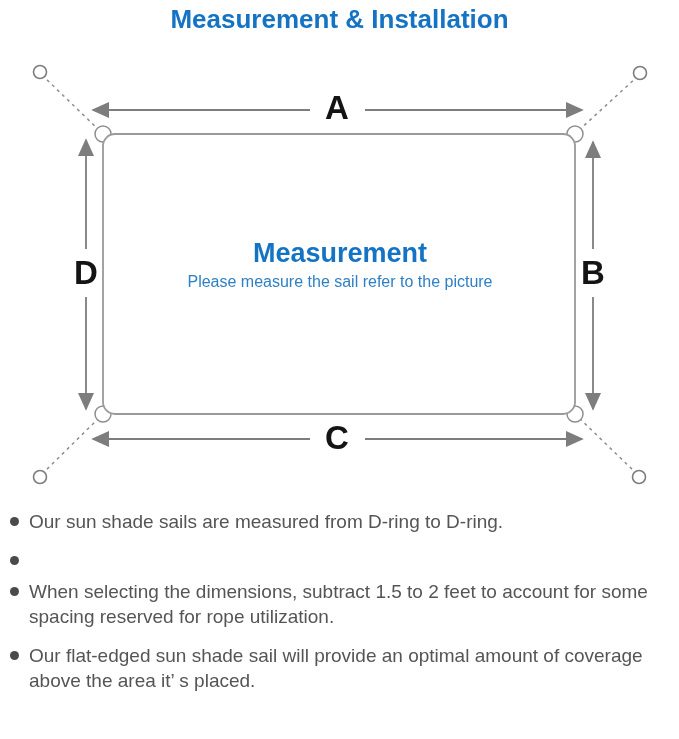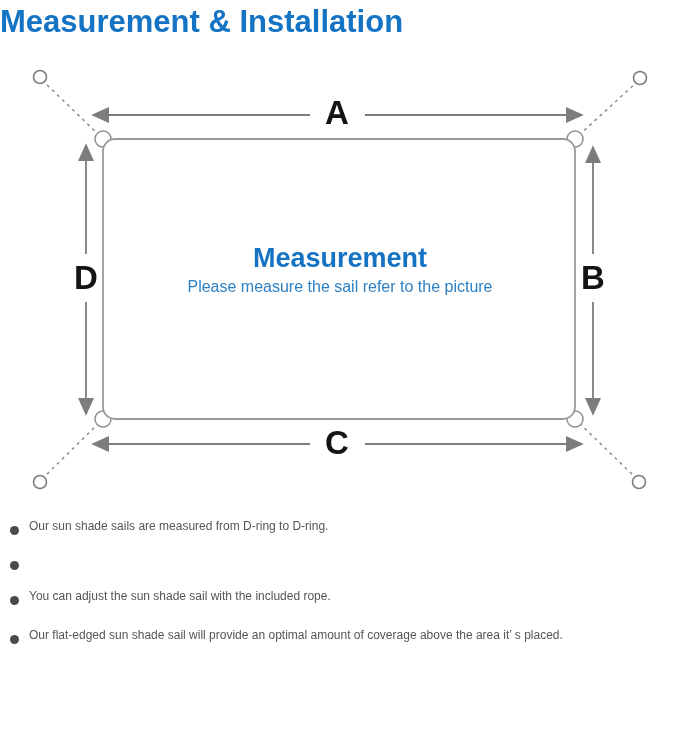--- a/index.html
+++ b/index.html
@@ -11,21 +11,22 @@
   }
   .page {
     width: 679px;
     height: 739px;
     overflow: hidden;
     background: #ffffff;
   }
   h1.page-title {
     margin: 2px 0 0 0;
     padding-top: 2px;
-    font-size: 31px;
+    text-align: center;
+    font-size: 26px;
     font-weight: 700;
     letter-spacing: 0px;
     color: #1573c4;
   }
   svg.diagram {
     display: block;
     margin-top: 24px;
   }
   svg .sail-outline { fill: #ffffff; stroke: #9a9a9a; stroke-width: 1.8; }
   svg .dash { stroke: #8c8c8c; stroke-width: 1.5; stroke-dasharray: 3 4; fill: none; }
@@ -53,25 +54,25 @@
     fill: #2e80c4;
     text-anchor: middle;
   }
   ul.notes {
     list-style: none;
     margin: 10px 0 0 0;
     padding: 0 0 0 10px;
   }
   ul.notes li.note {
     display: flex;
-    align-items: center;
+    align-items: flex-start;
     gap: 10px;
     margin-bottom: 14px;
     color: #555555;
-    font-size: 12px;
+    font-size: 19px;
     line-height: 25px;
   }
   ul.notes .dot {
     flex: 0 0 auto;
     width: 9px;
     height: 9px;
     border-radius: 50%;
     background: #4a4a4a;
     margin-top: 8px;
   }
@@ -135,21 +136,21 @@
   <ul class="notes">
     <li class="note">
       <span class="dot"></span>
       <span class="note-text">Our sun shade sails are measured from D-ring to D-ring.</span>
     </li>
     <li class="note">
       <span class="dot"></span>
     </li>
     <li class="note">
       <span class="dot"></span>
-      <span class="note-text">You can adjust the sun shade sail with the included rope.</span>
+      <span class="note-text">When selecting the dimensions, subtract 1.5 to 2 feet to account for some spacing reserved for rope utilization.</span>
     </li>
     <li class="note">
       <span class="dot"></span>
       <span class="note-text">Our flat-edged sun shade sail will provide an optimal amount of coverage above the area it’ s placed.</span>
     </li>
   </ul>
 
 </div>
 
 </body></html>

